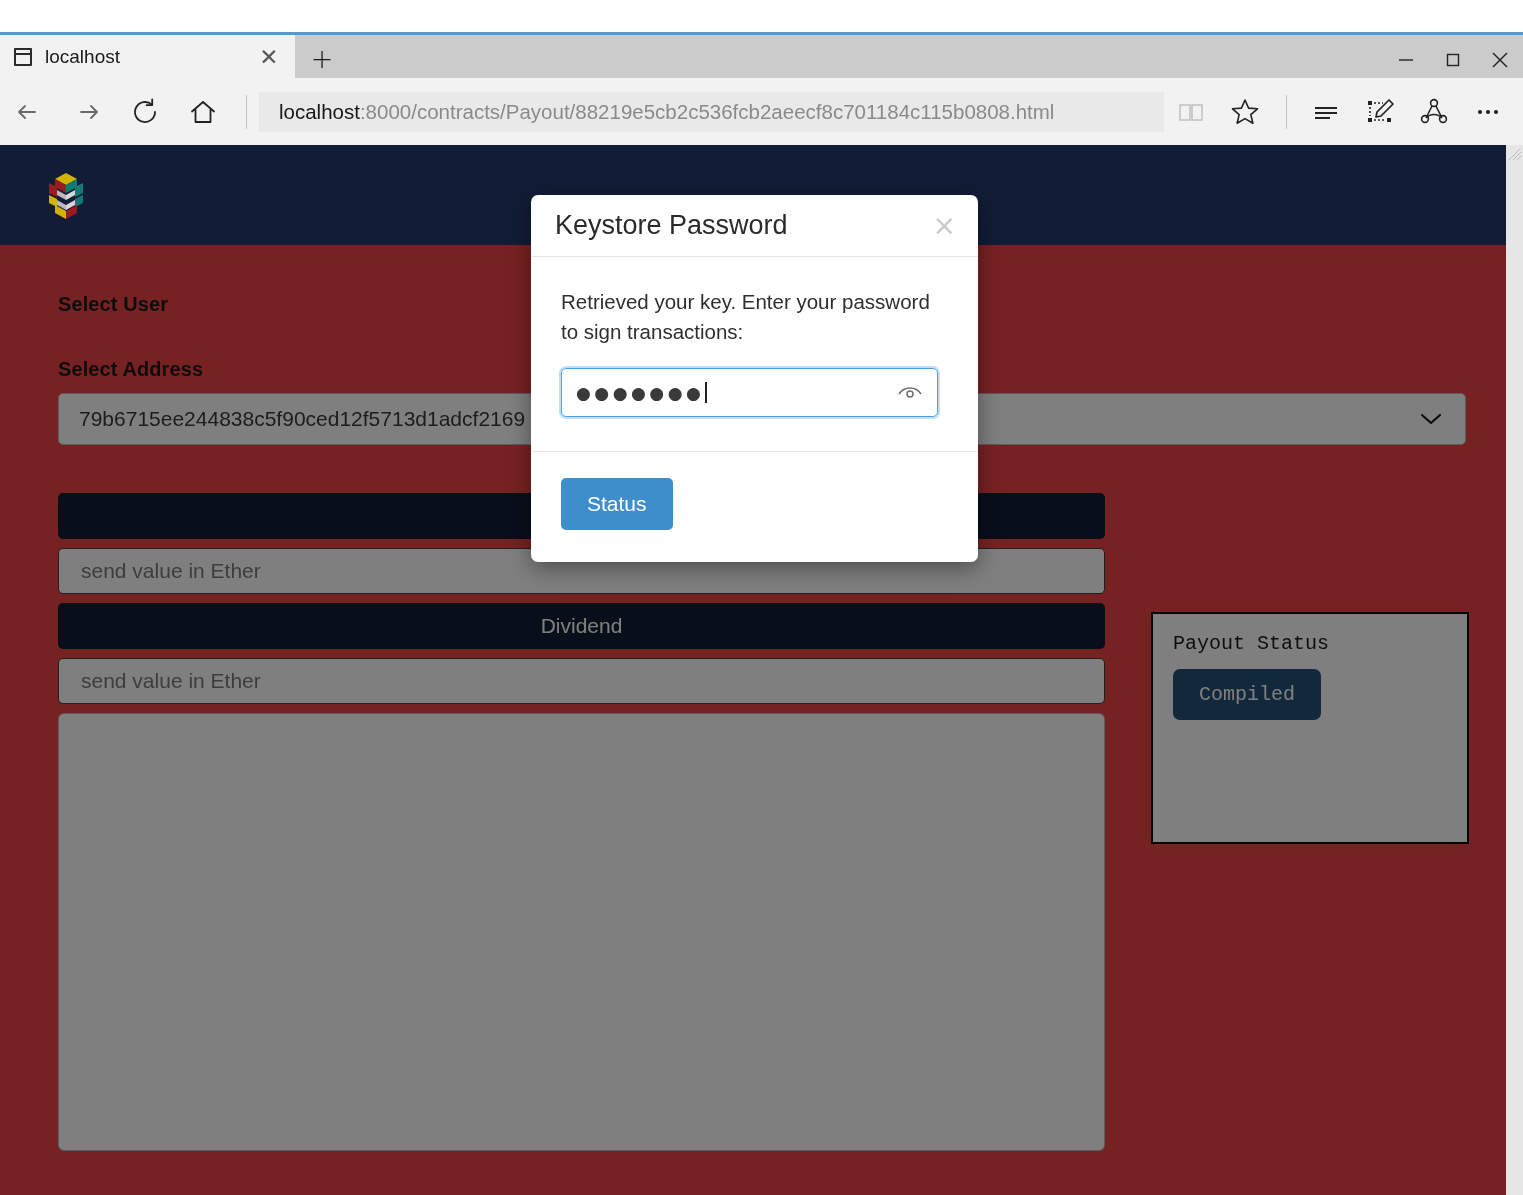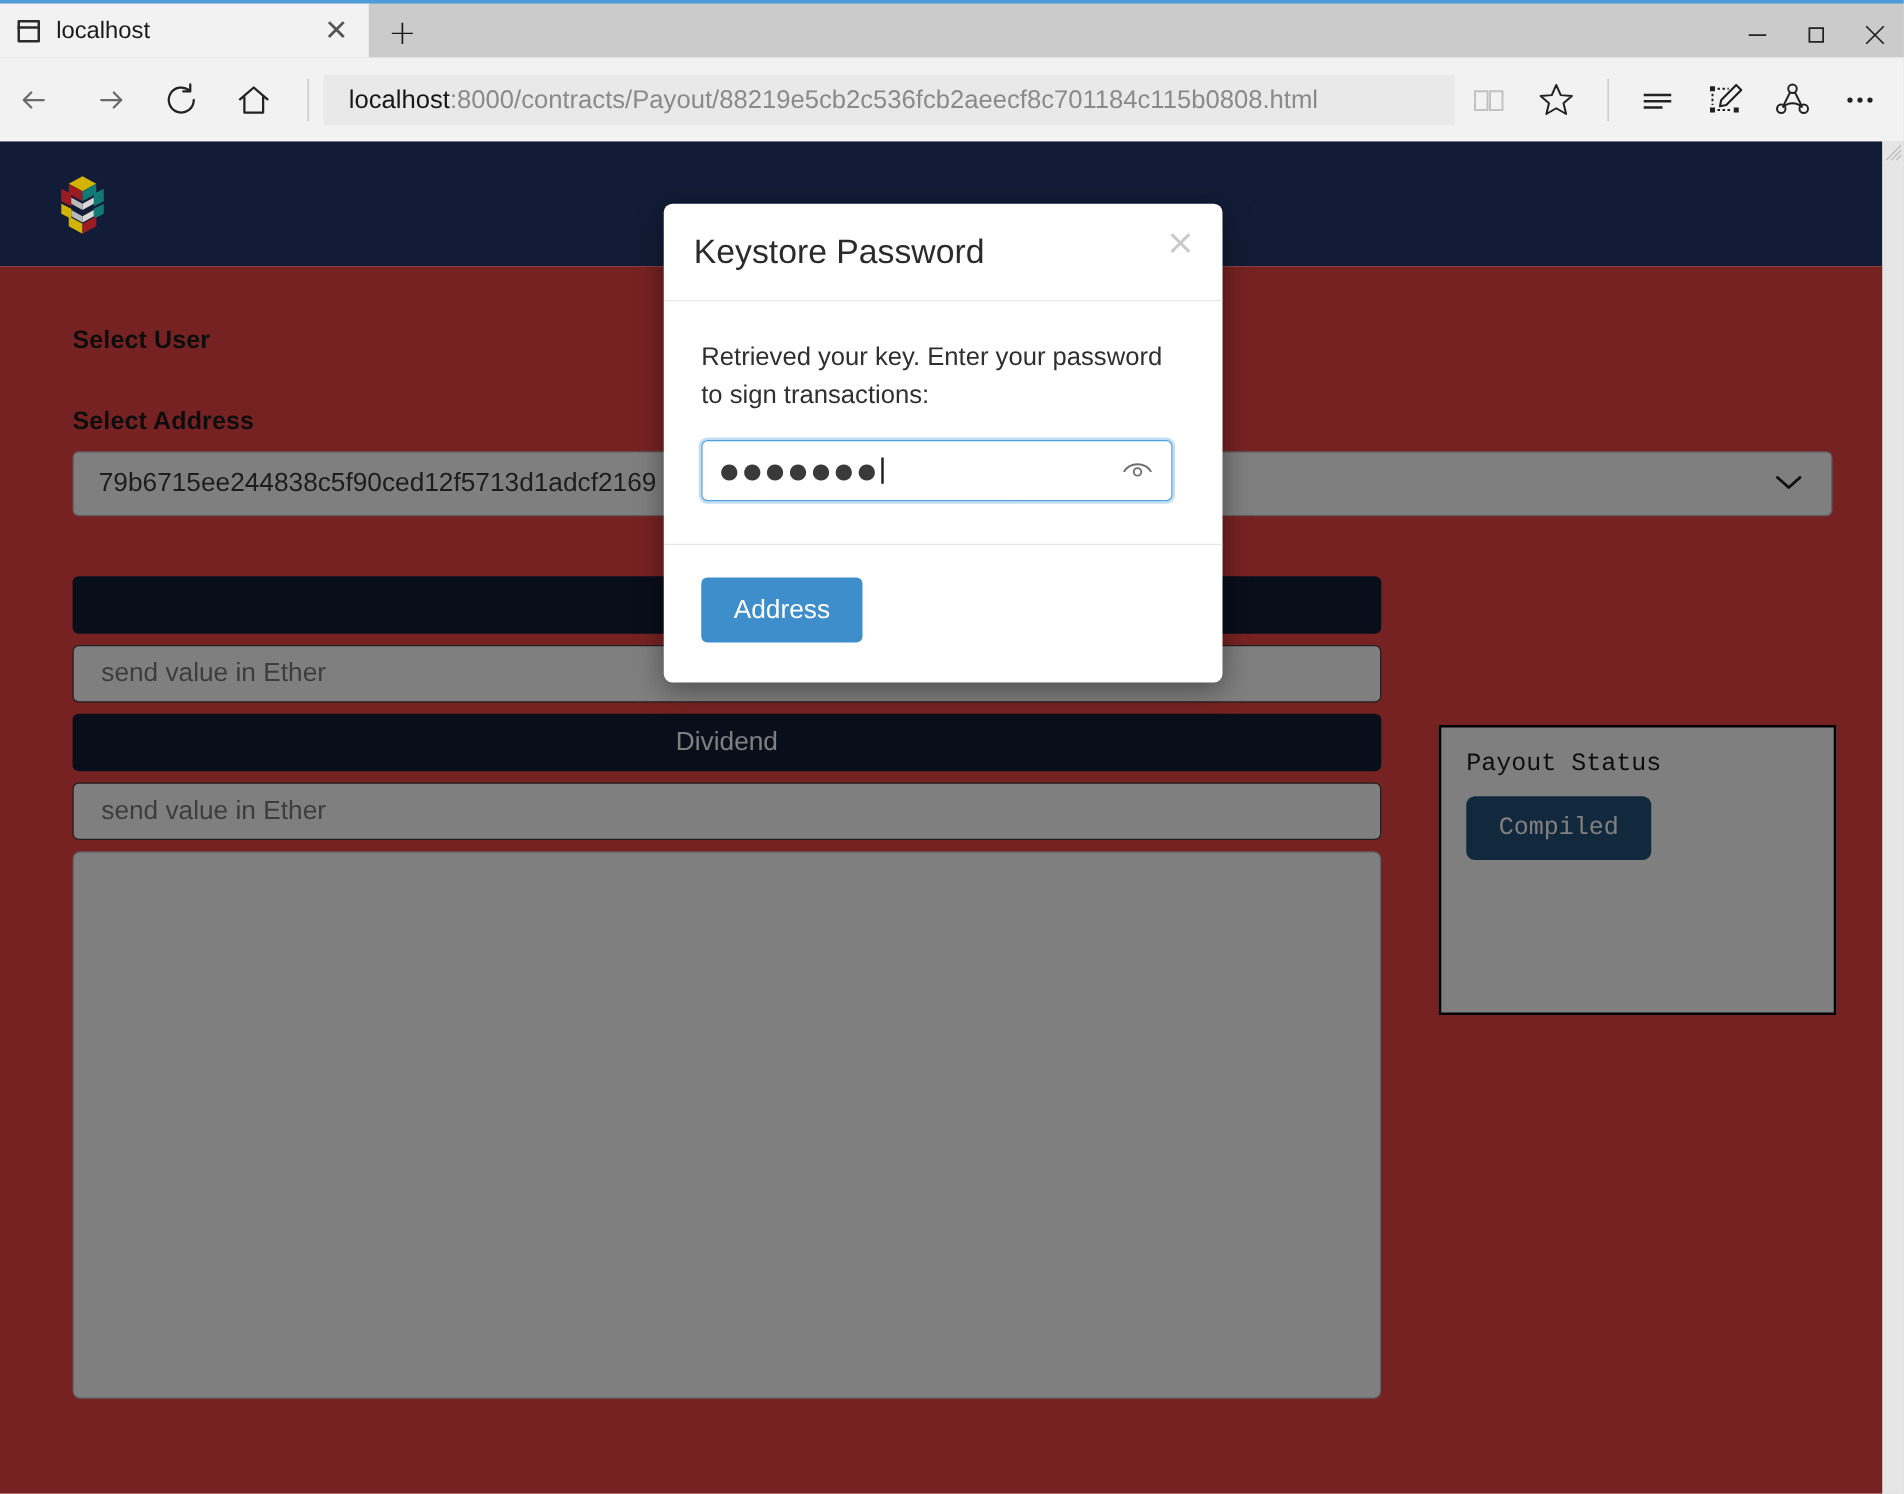--- a/index.html
+++ b/index.html
@@ -5,21 +5,21 @@
   * { box-sizing: border-box; }
   html, body {
     margin: 0; padding: 0;
     width: 1523px; height: 1195px;
     overflow: hidden;
     font-family: "Liberation Sans", sans-serif;
     background: #ffffff;
   }
 
   
-  #browser { position: absolute; inset: 0; background: #d4d4d4; }
+  #browser { position: absolute; inset: 0; background: #d4d4d4; margin-top: 32px; }
 
   .top-accent {
     position: absolute; top: 0; left: 0; width: 1523px; height: 3px;
     background: #4f9ad8;
   }
 
   .tabstrip {
     position: absolute; top: 3px; left: 0; width: 1523px; height: 43px;
     background: #cbcbcb;
   }
@@ -162,21 +162,21 @@
 
   
   .modal {
     position: absolute; z-index: 60;
     left: 531px; top: 50px; width: 447px;
     background: #fff; border-radius: 7px;
     box-shadow: 0 6px 22px rgba(0,0,0,.4);
     overflow: hidden;
   }
   .modal-head {
-    height: 78px; position: relative; display: flex; align-items: center;
+    height: 62px; position: relative; display: flex; align-items: center;
     border-bottom: 1px solid #e6e6e6; padding: 0 24px;
   }
   .modal-title { font-size: 27px; color: #2b2b2b; }
   .modal-x {
     position: absolute; right: 22px; top: 17px;
     font-size: 28px; color: #c9c9c9; line-height: 1;
     font-family: "DejaVu Sans", sans-serif;
   }
   .modal-body { padding: 30px 40px 34px 30px; border-bottom: 1px solid #e6e6e6; }
   .modal-text { font-size: 20.5px; color: #2f2f2f; line-height: 1.45; margin: 0 0 22px 0; }
@@ -386,21 +386,21 @@
             <span class="pw-caret"></span>
           <span class="pw-eye">
             <svg width="26" height="18" viewBox="0 0 26 18">
                 <path d="M2 12a13 13 0 0 1 22 0" fill="none" stroke="#6e6e6e" stroke-width="1.5"></path>
                 <circle cx="13" cy="12" r="3" fill="none" stroke="#6e6e6e" stroke-width="1.5"></circle>
               </svg>
           </span>
         </div>
       </div>
       <div class="modal-foot">
-        <button class="btn-submit">Address</button>
+        <button class="btn-submit">Status</button>
       </div>
     </div>
 
   </div>
 
   <div class="scrollbar-track"></div>
   <svg class="resize-grip" viewBox="0 0 14 14">
     <line x1="13" y1="1" x2="1" y2="13" stroke="#9a9a9a" stroke-width="1"></line>
     <line x1="13" y1="5" x2="5" y2="13" stroke="#9a9a9a" stroke-width="1"></line>
     <line x1="13" y1="9" x2="9" y2="13" stroke="#9a9a9a" stroke-width="1"></line>

